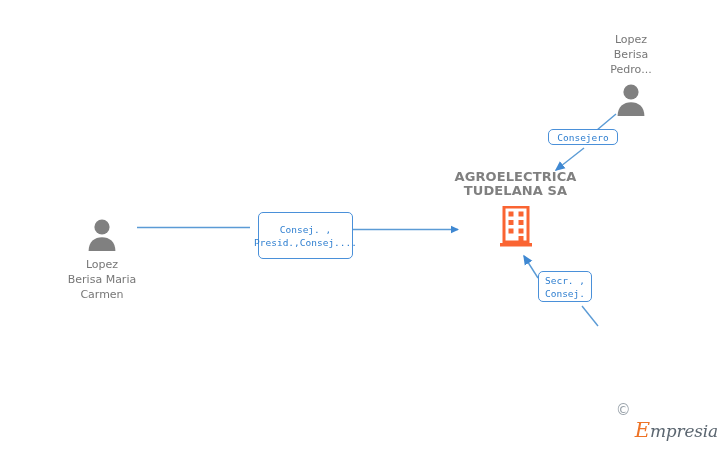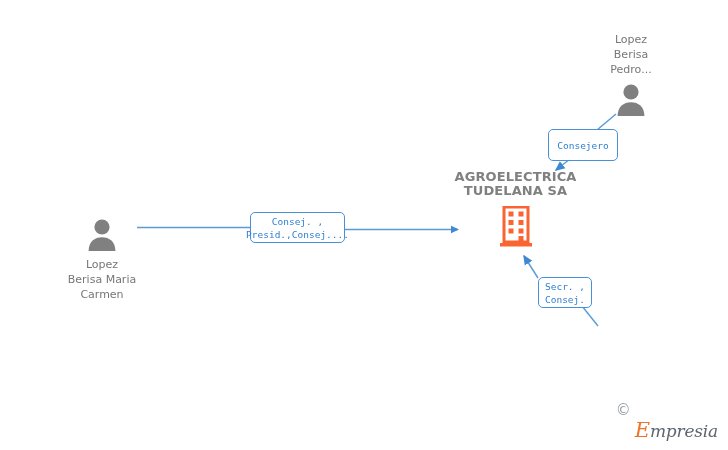--- a/index.html
+++ b/index.html
@@ -167,26 +167,26 @@
     <div class="person-name">Lopez
 Berisa
 Pedro...</div>
     <svg class="avatar-icon" width="32" height="33" viewBox="0 0 32 33" xmlns="http://www.w3.org/2000/svg">
       <circle cx="16" cy="9" r="7.6" fill="#808080"></circle>
       <path d="M2.6,33 C2.6,23.6 8.6,19.2 16,19.2 C23.4,19.2 29.4,23.6 29.4,33 Z" fill="#808080"></path>
     </svg>
   </div>
 
 
-  <div class="rel-label" style="left:250px; top:212px; width:95px; height:31px;">Consej. ,
+  <div class="rel-label" style="left:258px; top:212px; width:95px; height:47px;">Consej. ,
 Presid.,Consej....</div>
 
-  <div class="rel-label" style="left:548px; top:129px; width:70px; height:32px;">Consejero</div>
+  <div class="rel-label" style="left:548px; top:129px; width:70px; height:16px;">Consejero</div>
 
-  <div class="rel-label" style="left:538px; top:277px; width:54px; height:31px;">Secr. ,
+  <div class="rel-label" style="left:538px; top:271px; width:54px; height:31px;">Secr. ,
 Consej.</div>
 
   <div class="watermark">
     <span class="wm-c">©</span>
     <span class="wm-text"><span class="wm-first">E</span><span>mpresia</span></span>
   </div>
 
 </div>
 
 </body></html>

